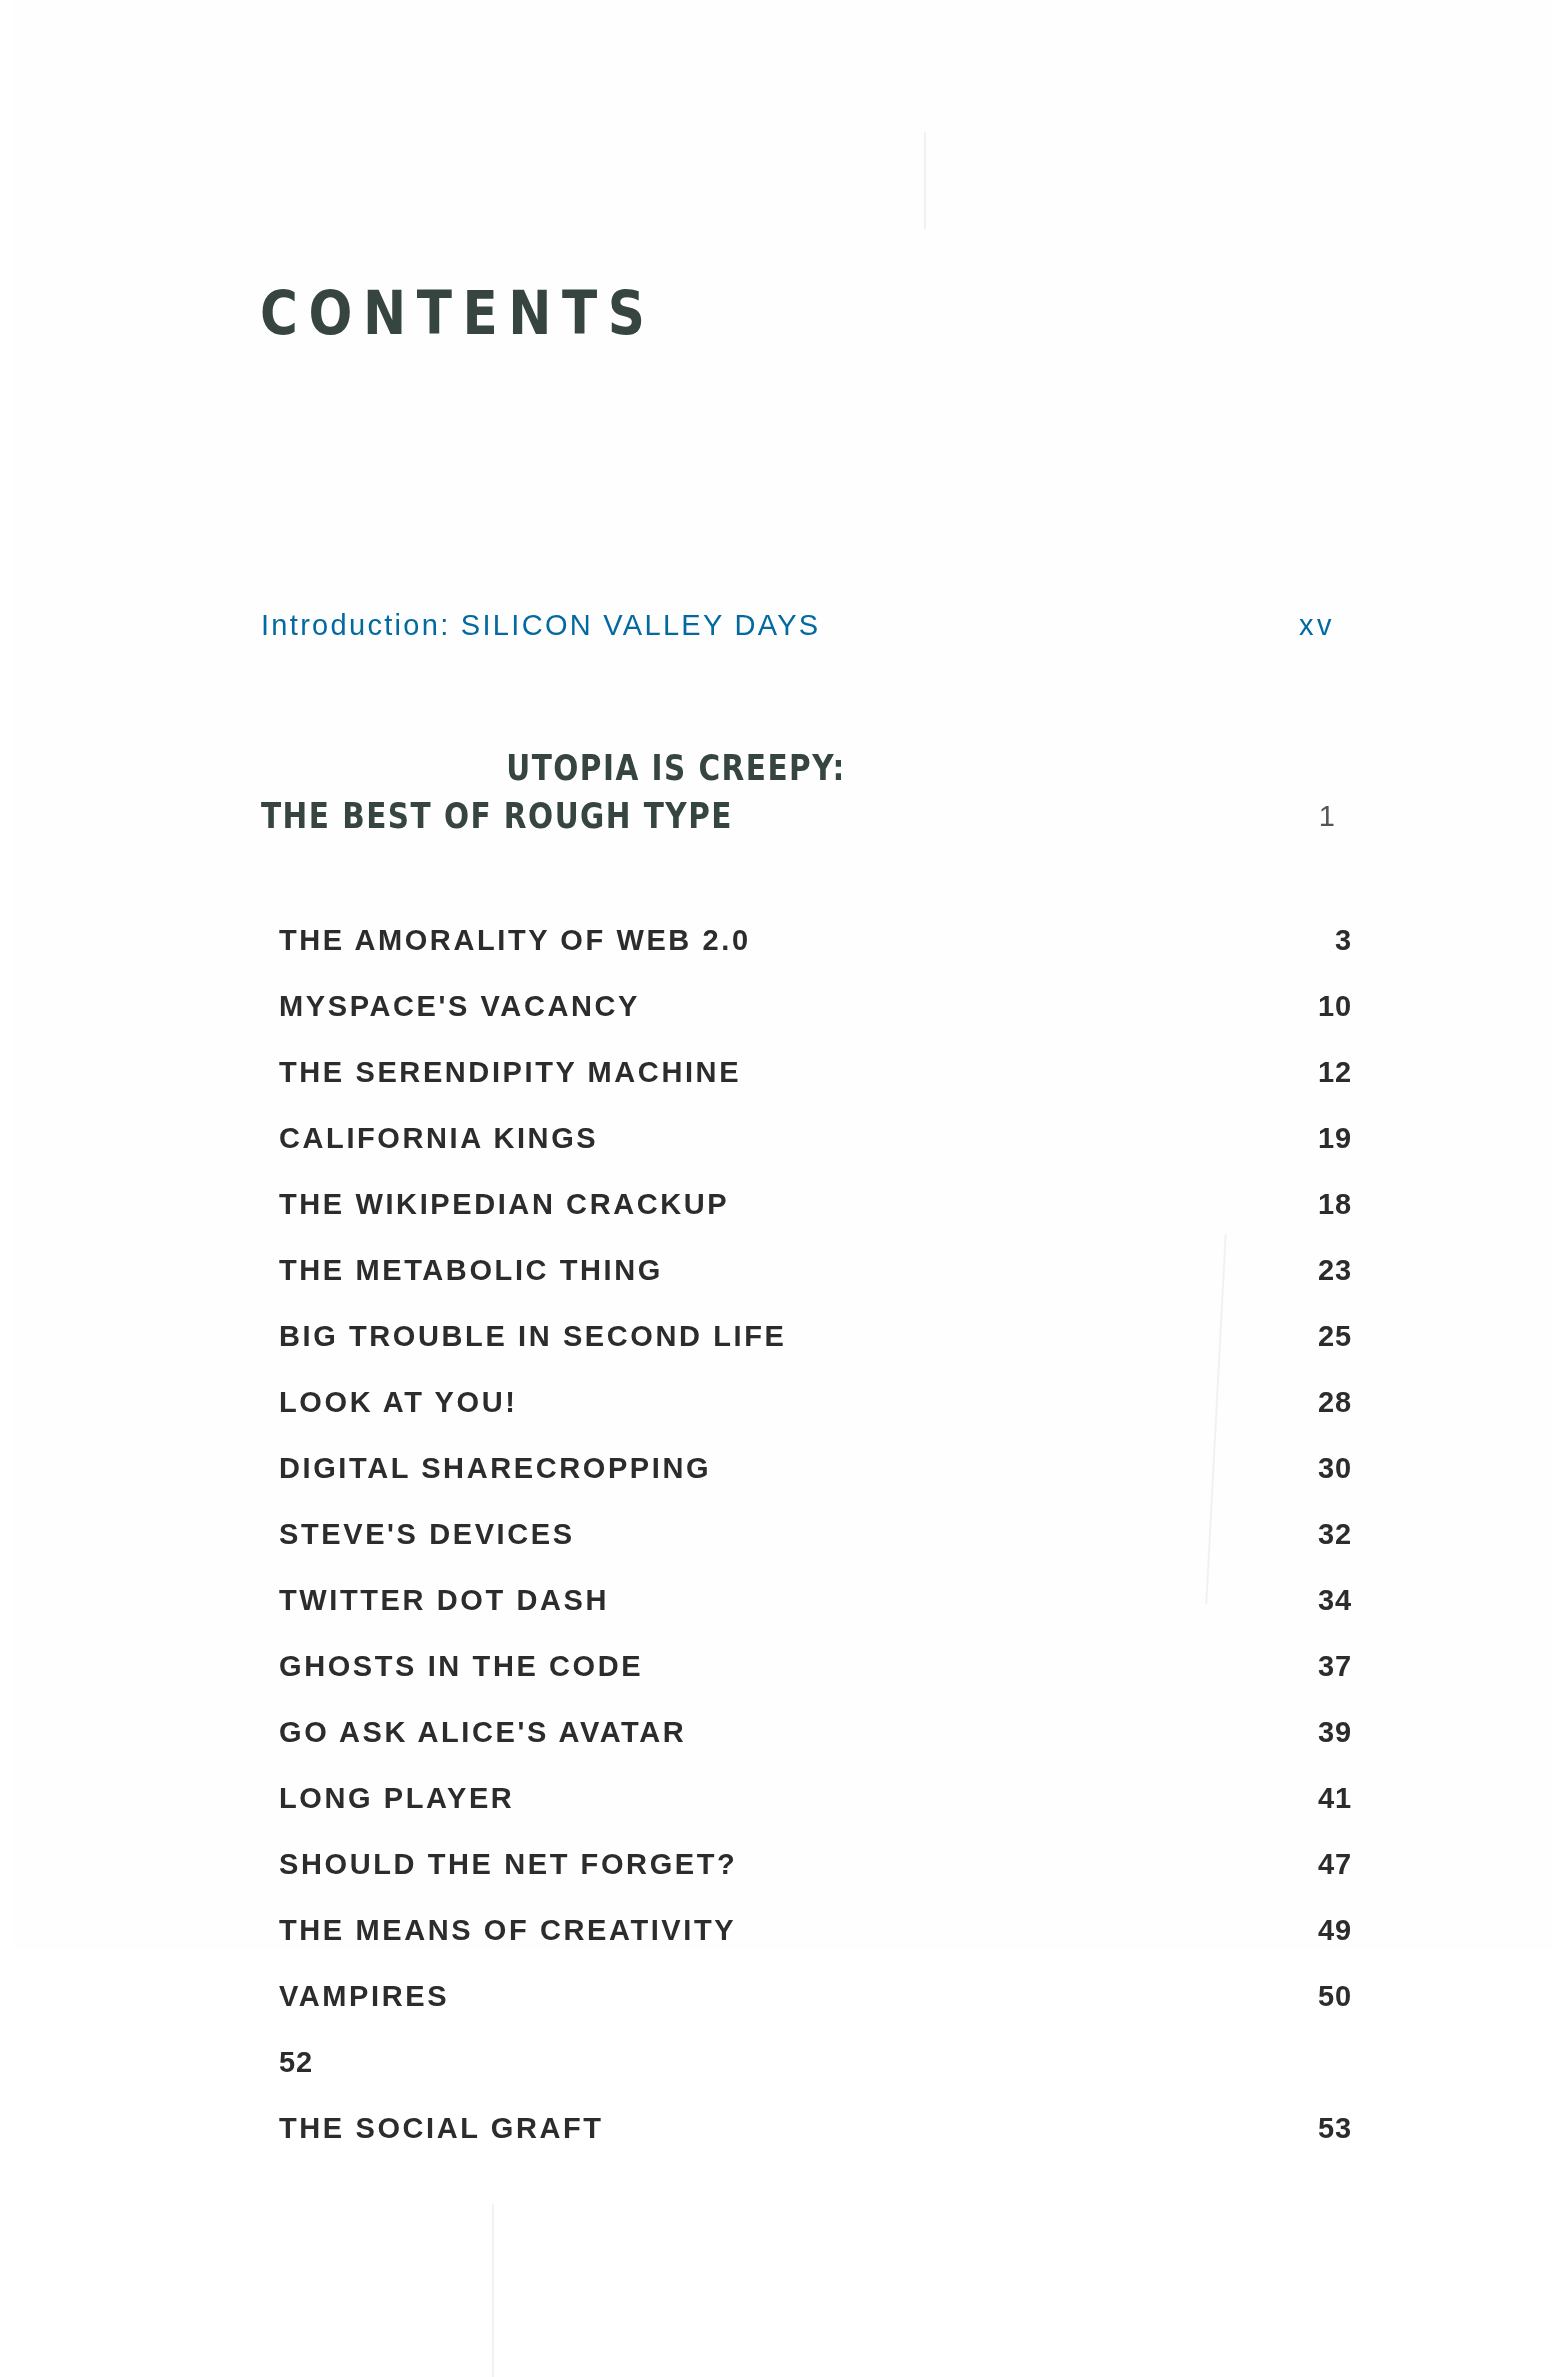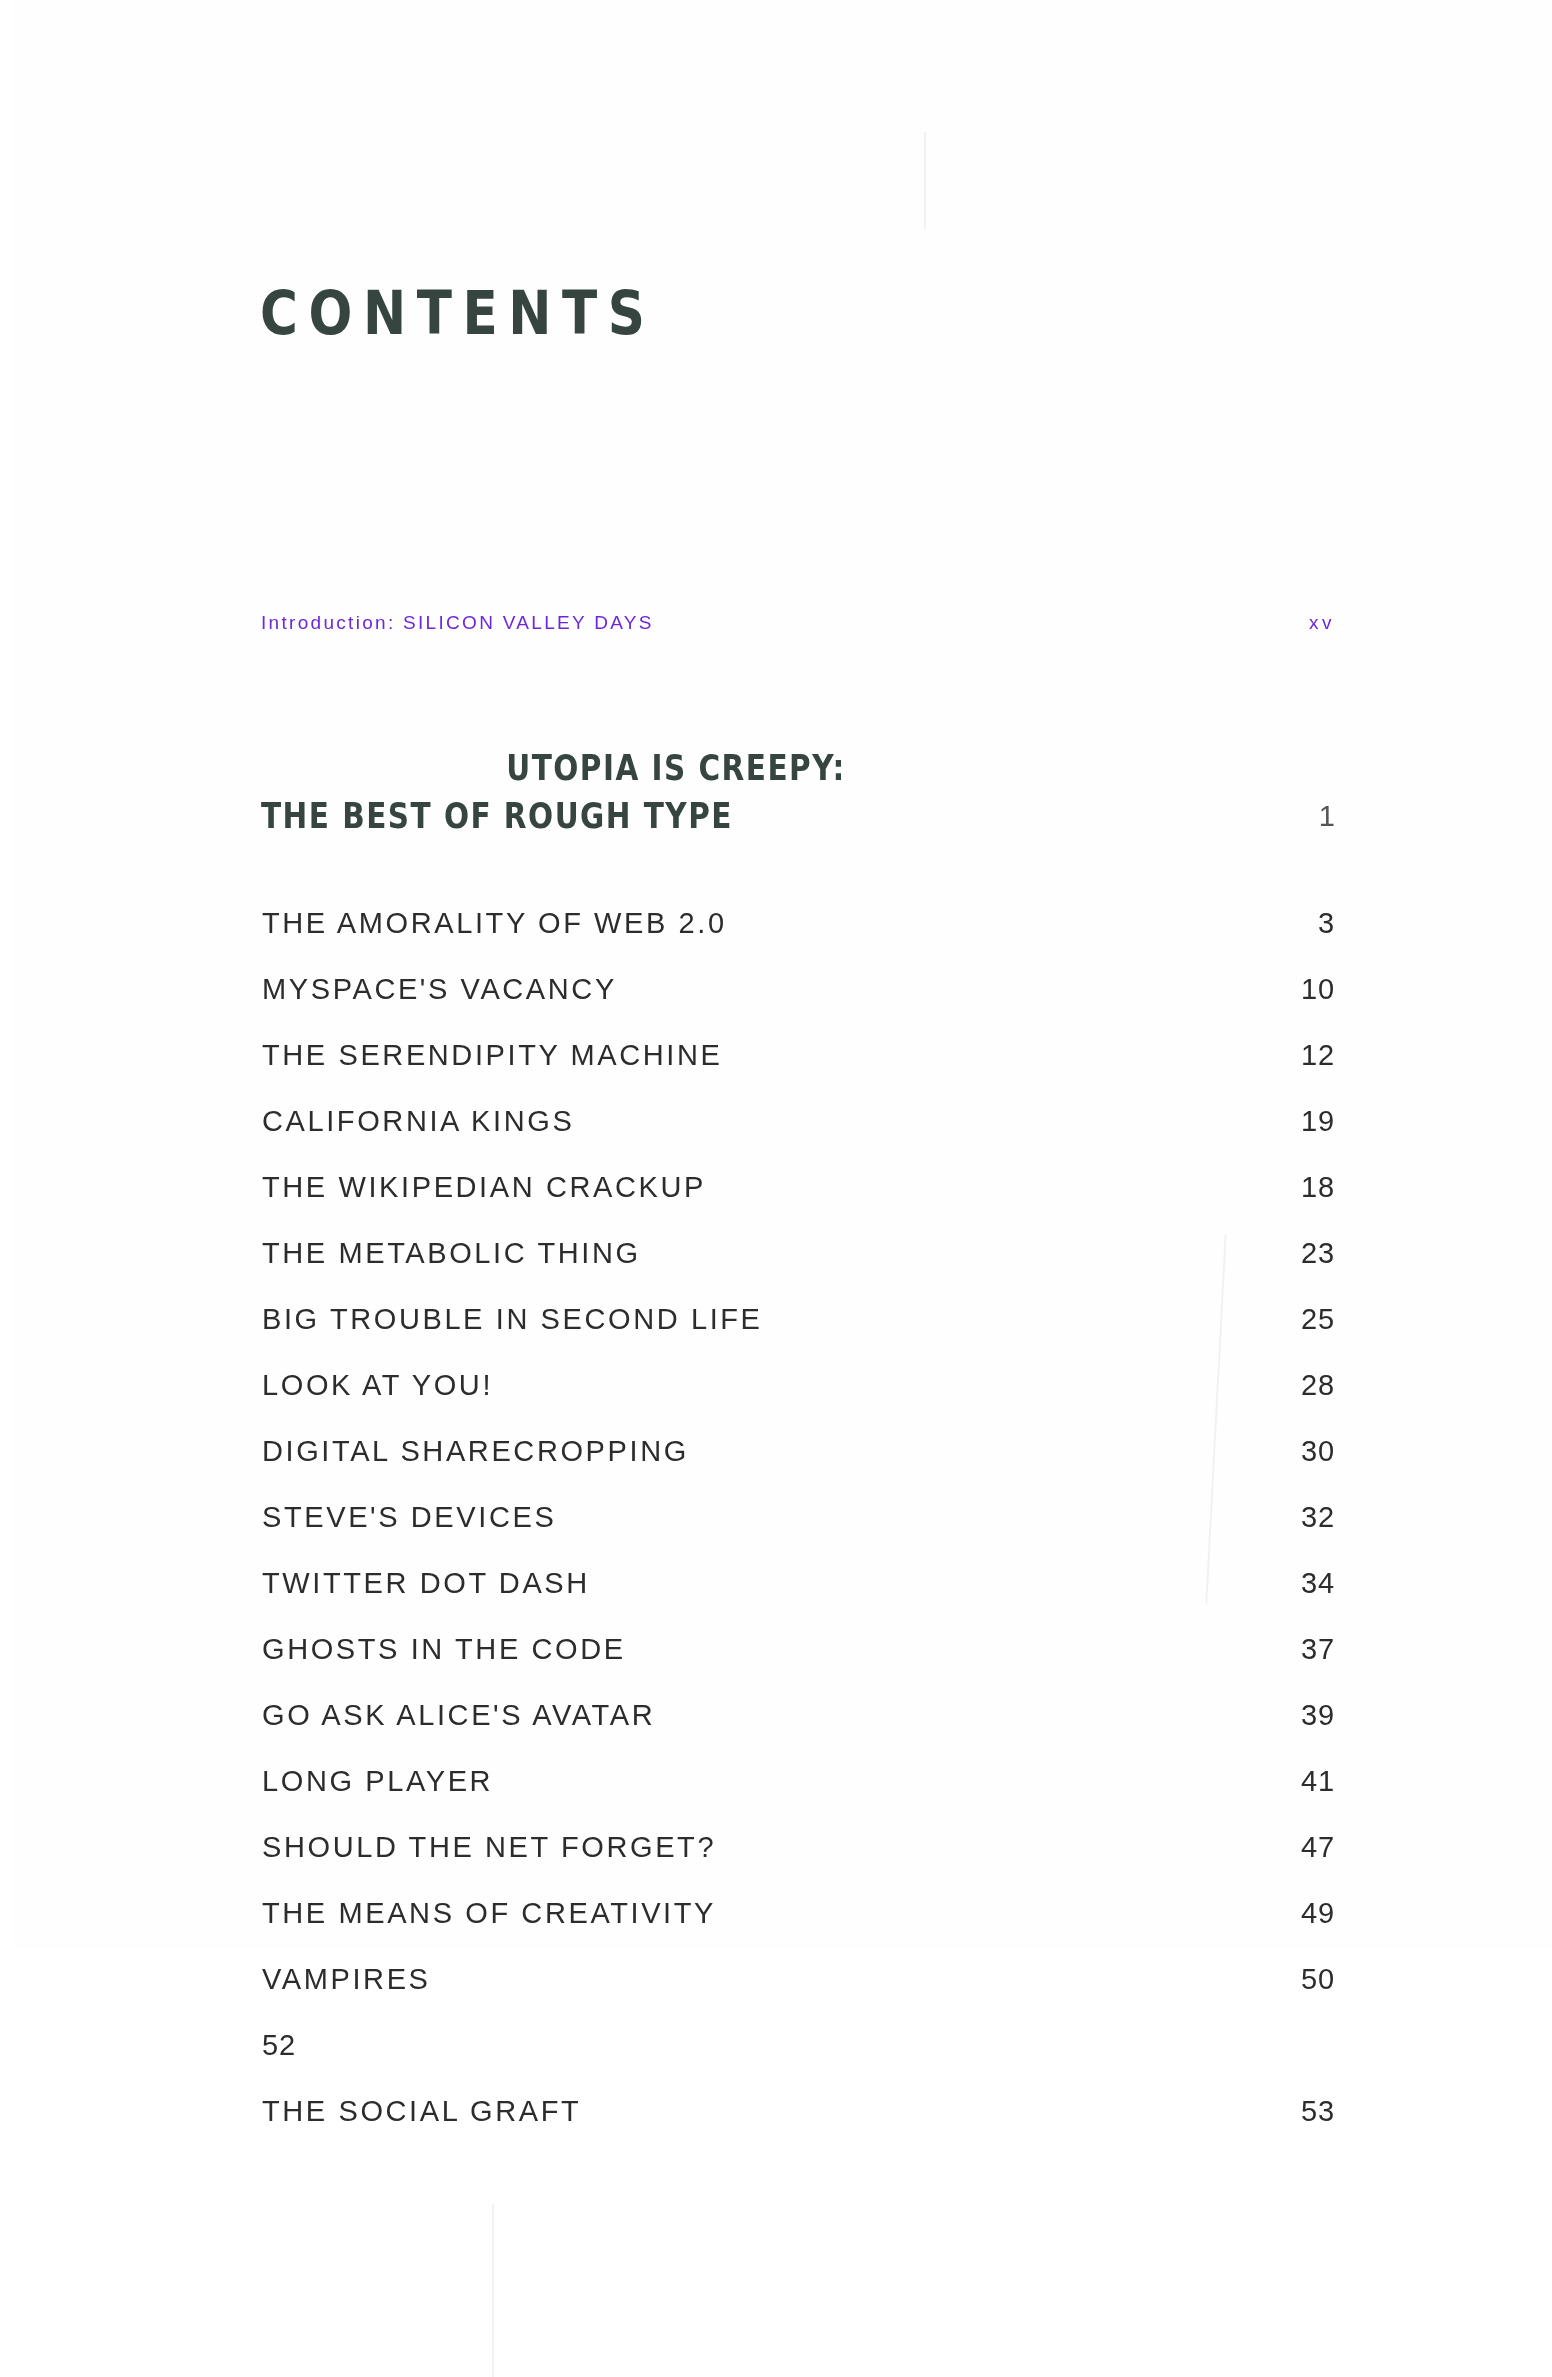--- a/index.html
+++ b/index.html
@@ -37,24 +37,24 @@
     transform-origin: left top;
   }
   .intro-row {
     position: absolute;
     left: 249px;
     top: 603px;
     width: 1074px;
     height: 39px;
     display: flex;
     justify-content: space-between;
-    align-items: center;
-    font-size: 19px;
+    align-items: flex-end;
+    font-size: 29px;
     letter-spacing: 2.3px;
-    color: #6d28d9;
+    color: #0369a1;
   }
   .intro-page { letter-spacing: 3.5px; }
   .section-head {
     position: absolute;
     left: 206px;
     top: 744px;
     width: 1117px;
     font-family: "DejaVu Sans", sans-serif;
     font-weight: bold;
     color: #36453f;
@@ -84,23 +84,24 @@
     font-weight: normal;
     font-size: 29px;
     color: #555;
     letter-spacing: 0;
   }
   .toc-list {
     position: absolute;
     left: 250px;
     top: 904px;
     width: 1073px;
-    margin: 0;
+    margin: 17px;
     padding: 0;
     list-style: none;
+    font-weight: bold;
   }
   .toc-entry {
     height: 66px;
     display: flex;
     justify-content: space-between;
     align-items: flex-start;
     font-size: 29px;
     line-height: 39px;
     letter-spacing: 2.6px;
     color: #2c2c2c;

